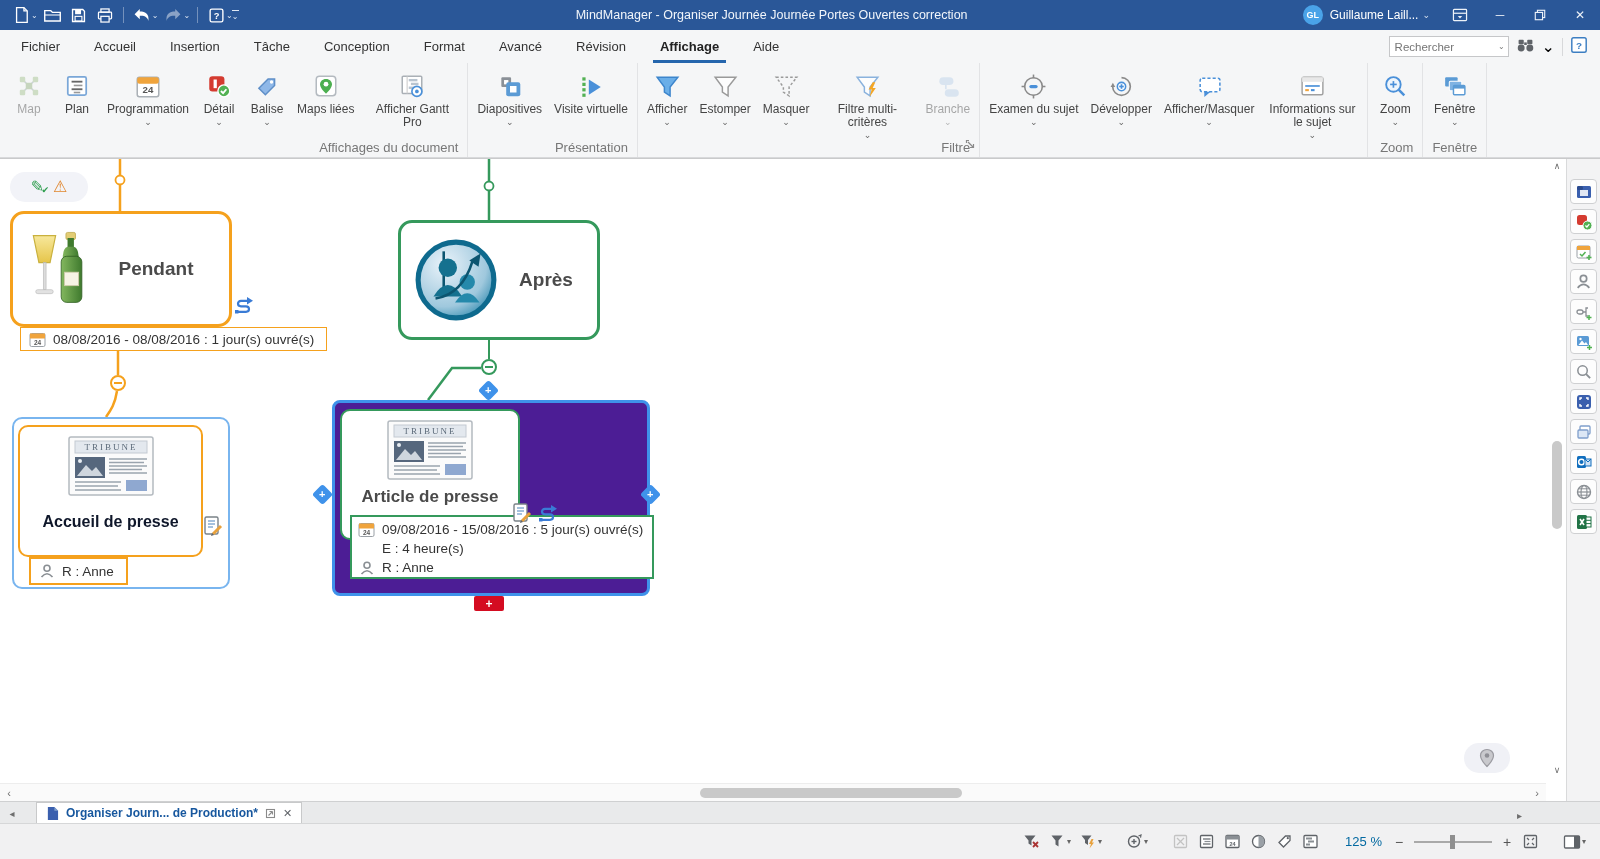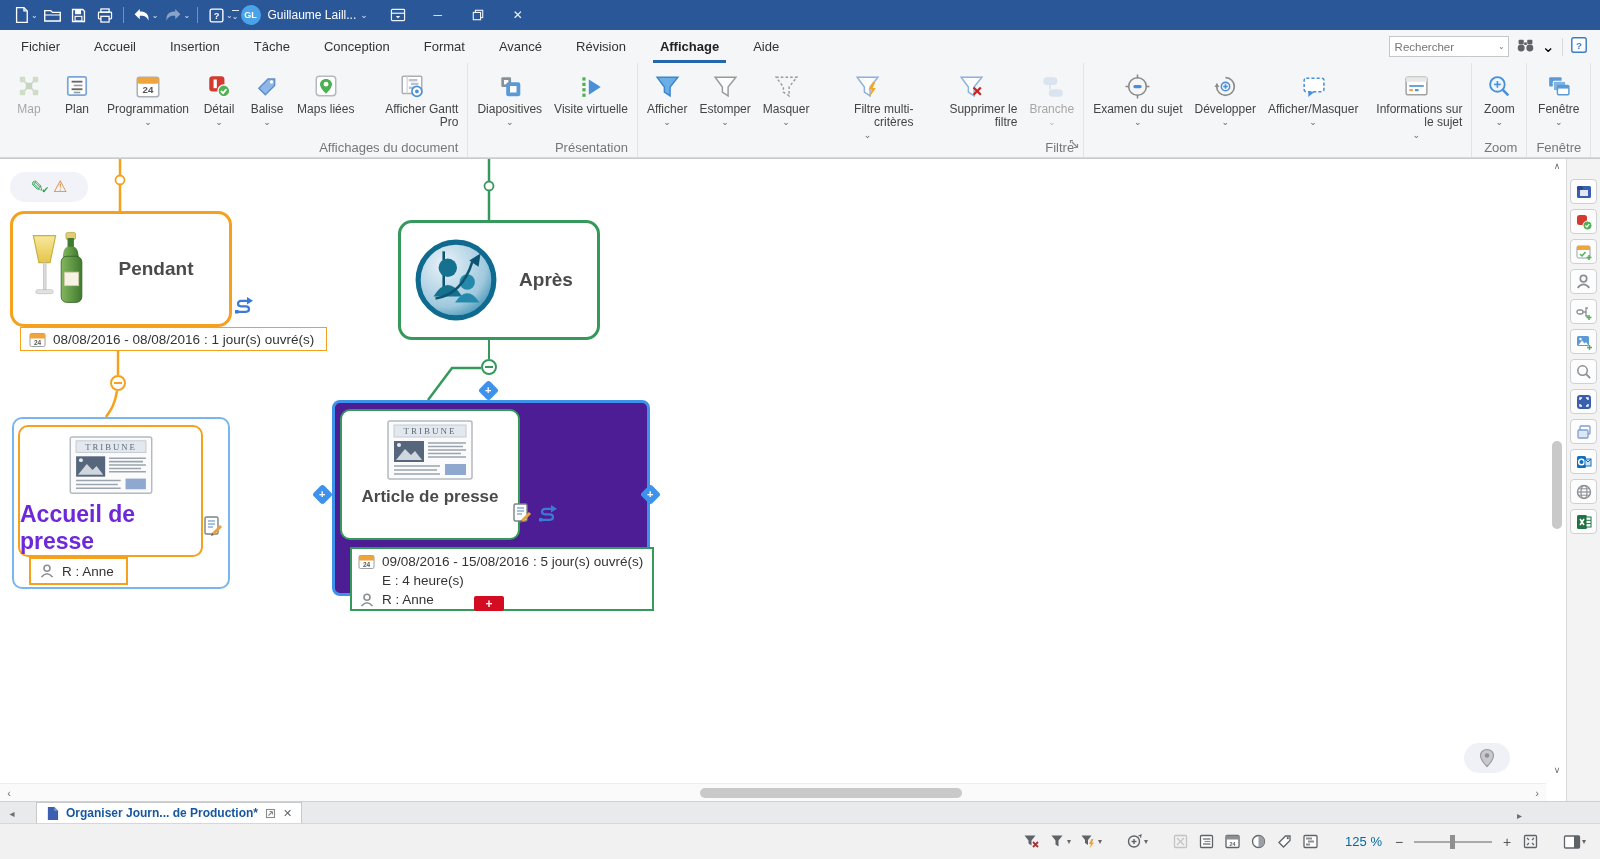--- a/index.html
+++ b/index.html
@@ -31,21 +31,21 @@
   .searchbox input { border:0; outline:0; flex:1; min-width:0; font-size:11.5px; padding:0 5px; color:#666; background:transparent; }
   .searchbox .schev { font-size:8px; color:#777; }
   .mr-sep { width:1px; height:18px; background:#d7d8da; }
 
   
   .ribbon { flex:0 0 92px; background:#f5f6f7; display:flex; border-bottom:1px solid #d8d9db; padding-left:2px; }
   .rgroup { display:flex; flex-direction:column; border-right:1px solid #e2e3e5; padding:3px 3px 0; position:relative; }
   .rbtns { flex:1; display:flex; align-items:flex-start; justify-content:center; }
   .rbtn { min-width:48px; padding:3px 6px 0; height:74px; display:flex; flex-direction:column; align-items:center; border-radius:3px; }
   .rbtn .ic { height:34px; display:flex; align-items:center; justify-content:center; }
-  .rbtn .lbl { font-size:12px; line-height:13px; color:#444; text-align:right; max-width:92px; }
+  .rbtn .lbl { font-size:12px; line-height:13px; color:#444; text-align:center; max-width:92px; }
   .rbtn .chev { font-size:9px; color:#666; line-height:9px; margin-top:2px; }
   .rbtn.disabled { opacity:.45; }
   .glabel { height:17px; text-align:right; font-size:13px; color:#777; line-height:16px; white-space:nowrap; padding:0 6px; }
   .launcher { position:absolute; right:3px; bottom:3px; }
 
   
   .workspace { flex:0 0 643px; display:flex; border-top:1px solid #c9cacb; }
   .canvas { position:relative; width:1566px; background:#fff; overflow:hidden; }
   .rightstrip { width:34px; background:#f3f3f4; border-left:1px solid #d9dadb; display:flex; flex-direction:column; align-items:center; padding-top:20px; gap:5px; }
   .ptab { width:27px; height:25px; background:#fdfdfd; border:1px solid #cfd0d2; border-radius:4px;
@@ -69,30 +69,30 @@
   .d-pendant { left:20px; top:168px; width:307px; height:24px; }
 
   .minus { position:absolute; width:16px; height:16px; border-radius:50%; background:#fff; display:flex; align-items:center; justify-content:center; }
   .minus .bar { width:8px; border-top:2px solid; }
   .m-orange { border:2px solid #f5a11d; left:110px; top:216px; } .m-orange .bar { border-color:#f5a11d; }
   .m-green  { border:2px solid #35995c; left:481px; top:200px; } .m-green .bar { border-color:#35995c; }
 
   .t-accueil-outer { position:absolute; left:12px; top:258px; width:218px; height:172px; border:2px solid #79b5ef; border-radius:10px; background:#fff; }
   .t-accueil { position:absolute; left:4px; top:6px; width:185px; height:132px; border:2.5px solid #f5a11d; border-radius:10px;
                background:#fff; display:flex; flex-direction:column; align-items:center; padding-top:7px; }
-  .t-accueil .tname { font-size:23px; font-weight:bold; color:#6d28d9; margin-top:3px; }
+  .t-accueil .tname { font-size:16px; font-weight:bold; color:#0f172a; margin-top:13px; }
   .resbox { position:absolute; left:15px; top:138px; width:99px; height:28px; border:2px solid #f5a11d; background:#fff;
             display:flex; align-items:center; gap:7px; padding:0 8px; font-size:13.5px; color:#333; }
   .floaticon { position:absolute; }
 
   .t-article-outer { position:absolute; left:332px; top:241px; width:318px; height:196px; border:3.5px solid #3f92ea; border-radius:8px; background:#4c1d95; }
   .t-article { position:absolute; left:5px; top:6px; width:180px; height:131px; border:2.5px solid #35995c; border-radius:10px;
                background:#fff; display:flex; flex-direction:column; align-items:center; padding-top:7px; }
   .t-article .tname { font-size:17px; font-weight:bold; color:#4a4a4a; margin-top:3px; white-space:nowrap; }
-  .infobox { position:absolute; left:15px; top:144px; width:304px; height:64px; border:2px solid #35995c; background:#fff;
+  .infobox { position:absolute; left:15px; top:112px; width:304px; height:64px; border:2px solid #35995c; background:#fff;
              padding:3px 6px; font-size:13.5px; color:#333; }
   .inforow { display:flex; align-items:center; gap:7px; height:19px; }
   .inforow .ind { width:17px; display:flex; justify-content:center; }
 
   .handle { position:absolute; width:15px; height:15px; background:#3f92ea; border-radius:3px; transform:rotate(45deg);
             display:flex; align-items:center; justify-content:center; }
   .handle span { transform:rotate(-45deg); color:#fff; font-size:11px; font-weight:bold; line-height:11px; }
   .redplus { position:absolute; left:474px; top:437px; width:30px; height:15px; background:#d40c21; border-radius:2px;
              color:#fff; font-size:12px; font-weight:bold; display:flex; align-items:center; justify-content:center; line-height:12px; }
 
@@ -224,20 +224,21 @@
       <span class="qsep"></span>
       <span class="qbtn">
         <svg width="17" height="17" viewBox="0 0 20 20">
             <rect x="2.5" y="2.5" width="15" height="15" rx="2" fill="none" stroke="#fff" stroke-width="1.6"></rect>
             <text x="10" y="14.5" text-anchor="middle" font-size="11" font-weight="bold" fill="#fff">?</text>
           </svg>
       </span>
         <span class="qchev">⌄</span>
       <span class="qchev" style="border-top:1px solid #dfe8f4;padding-top:1px;">⌄</span>
     </div>
+    <div class="tb-title">MindManager - Organiser Journée Journée Portes Ouvertes correction</div>
     <div class="tb-right">
       <span class="avatar">GL</span>
       <span class="user-name">Guillaume Laill...</span>
       <span class="uchev">⌄</span>
       <span class="winbtn">
         <svg width="16" height="14" viewBox="0 0 18 16">
             <rect x="1.5" y="1.5" width="15" height="13" rx="1" fill="none" stroke="#eef3f9" stroke-width="1.4"></rect>
             <line x1="1.5" y1="6" x2="16.5" y2="6" stroke="#eef3f9" stroke-width="1.4"></line>
             <path d="M9 12 l-2.5 -3 h5 z" fill="#eef3f9"></path>
           </svg>
@@ -443,30 +444,20 @@
         </div>
         <div class="rbtn">
           <span class="ic">
               <svg width="27" height="27" viewBox="0 0 26 26">
                 <use href="#i-funnel" fill="#fdfdfd" stroke="#8ab2dd" stroke-width="1.4"></use>
                 <polygon points="18,9 14,16 17,16 15,23 21,14.5 18,14.5 20.5,9" fill="#f5a623"></polygon>
               </svg>
             </span>
           <span class="lbl">Filtre multi-critères</span>
           <span class="chev">⌄</span>
-        </div>
-        <div class="rbtn">
-          <span class="ic">
-              <svg width="27" height="27" viewBox="0 0 26 26">
-                <use href="#i-funnel" fill="#fdfdfd" stroke="#8ab2dd" stroke-width="1.4"></use>
-                <line x1="15" y1="14" x2="22" y2="21" stroke="#c22" stroke-width="2.2"></line>
-                <line x1="22" y1="14" x2="15" y2="21" stroke="#c22" stroke-width="2.2"></line>
-              </svg>
-            </span>
-          <span class="lbl">Supprimer le filtre</span>
         </div>
         <div class="rbtn disabled">
           <span class="ic">
               <svg width="26" height="26" viewBox="0 0 24 24">
                 <rect x="4" y="4" width="13" height="7" rx="3.5" fill="#b9cfe8"></rect>
                 <path d="M10 11 v4" stroke="#b9cfe8" stroke-width="1.6" fill="none"></path>
                 <rect x="9" y="15" width="13" height="7" rx="3.5" fill="#b9cfe8"></rect>
               </svg>
             </span>
           <span class="lbl">Branche</span>

